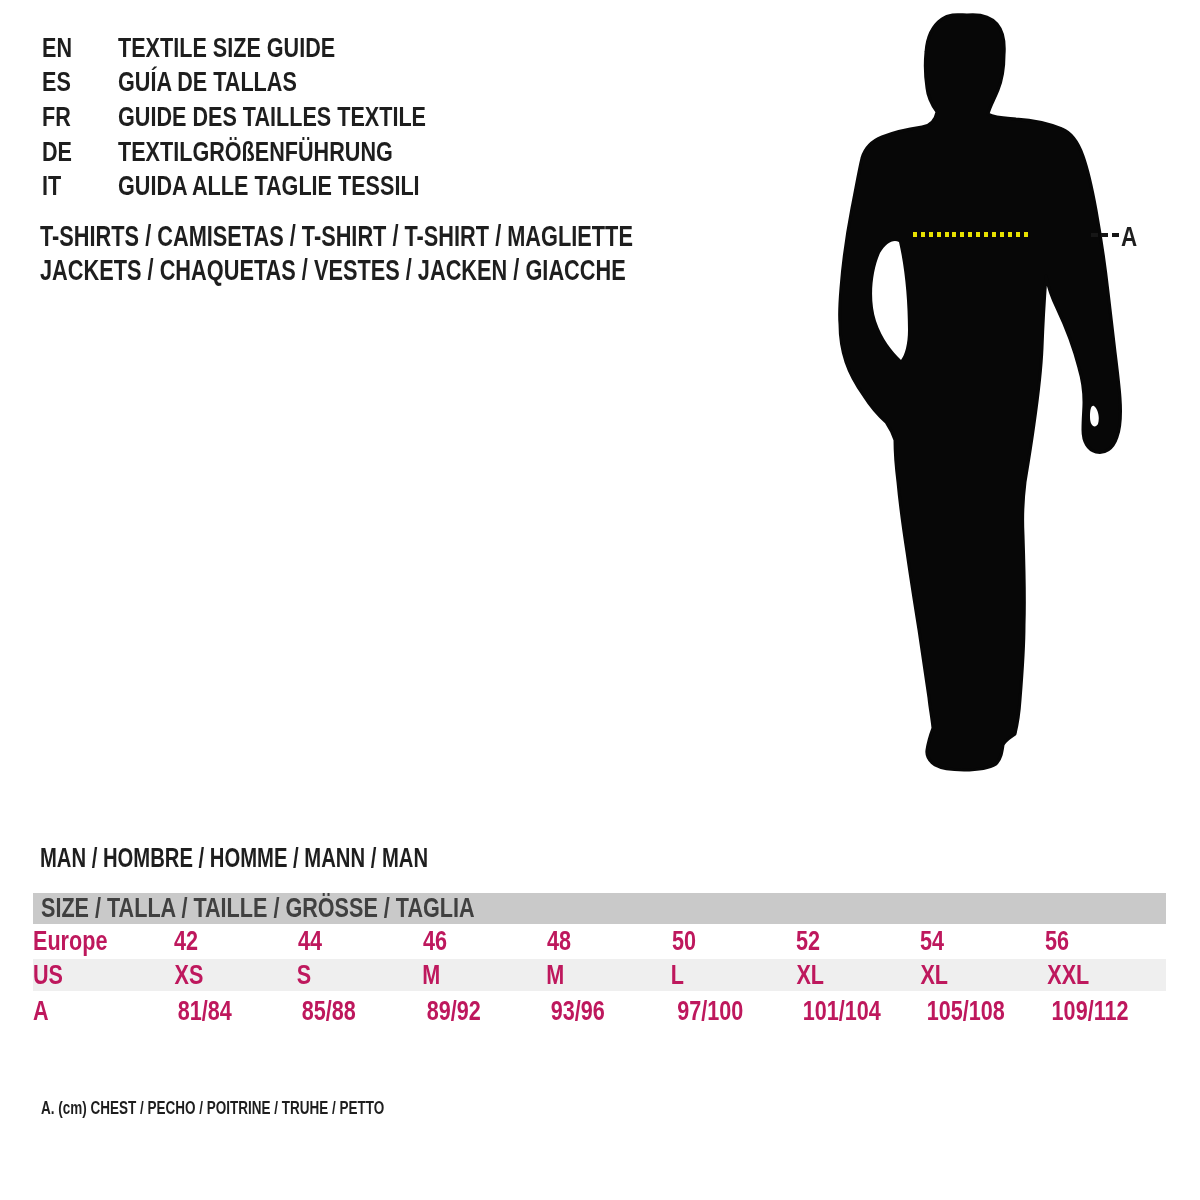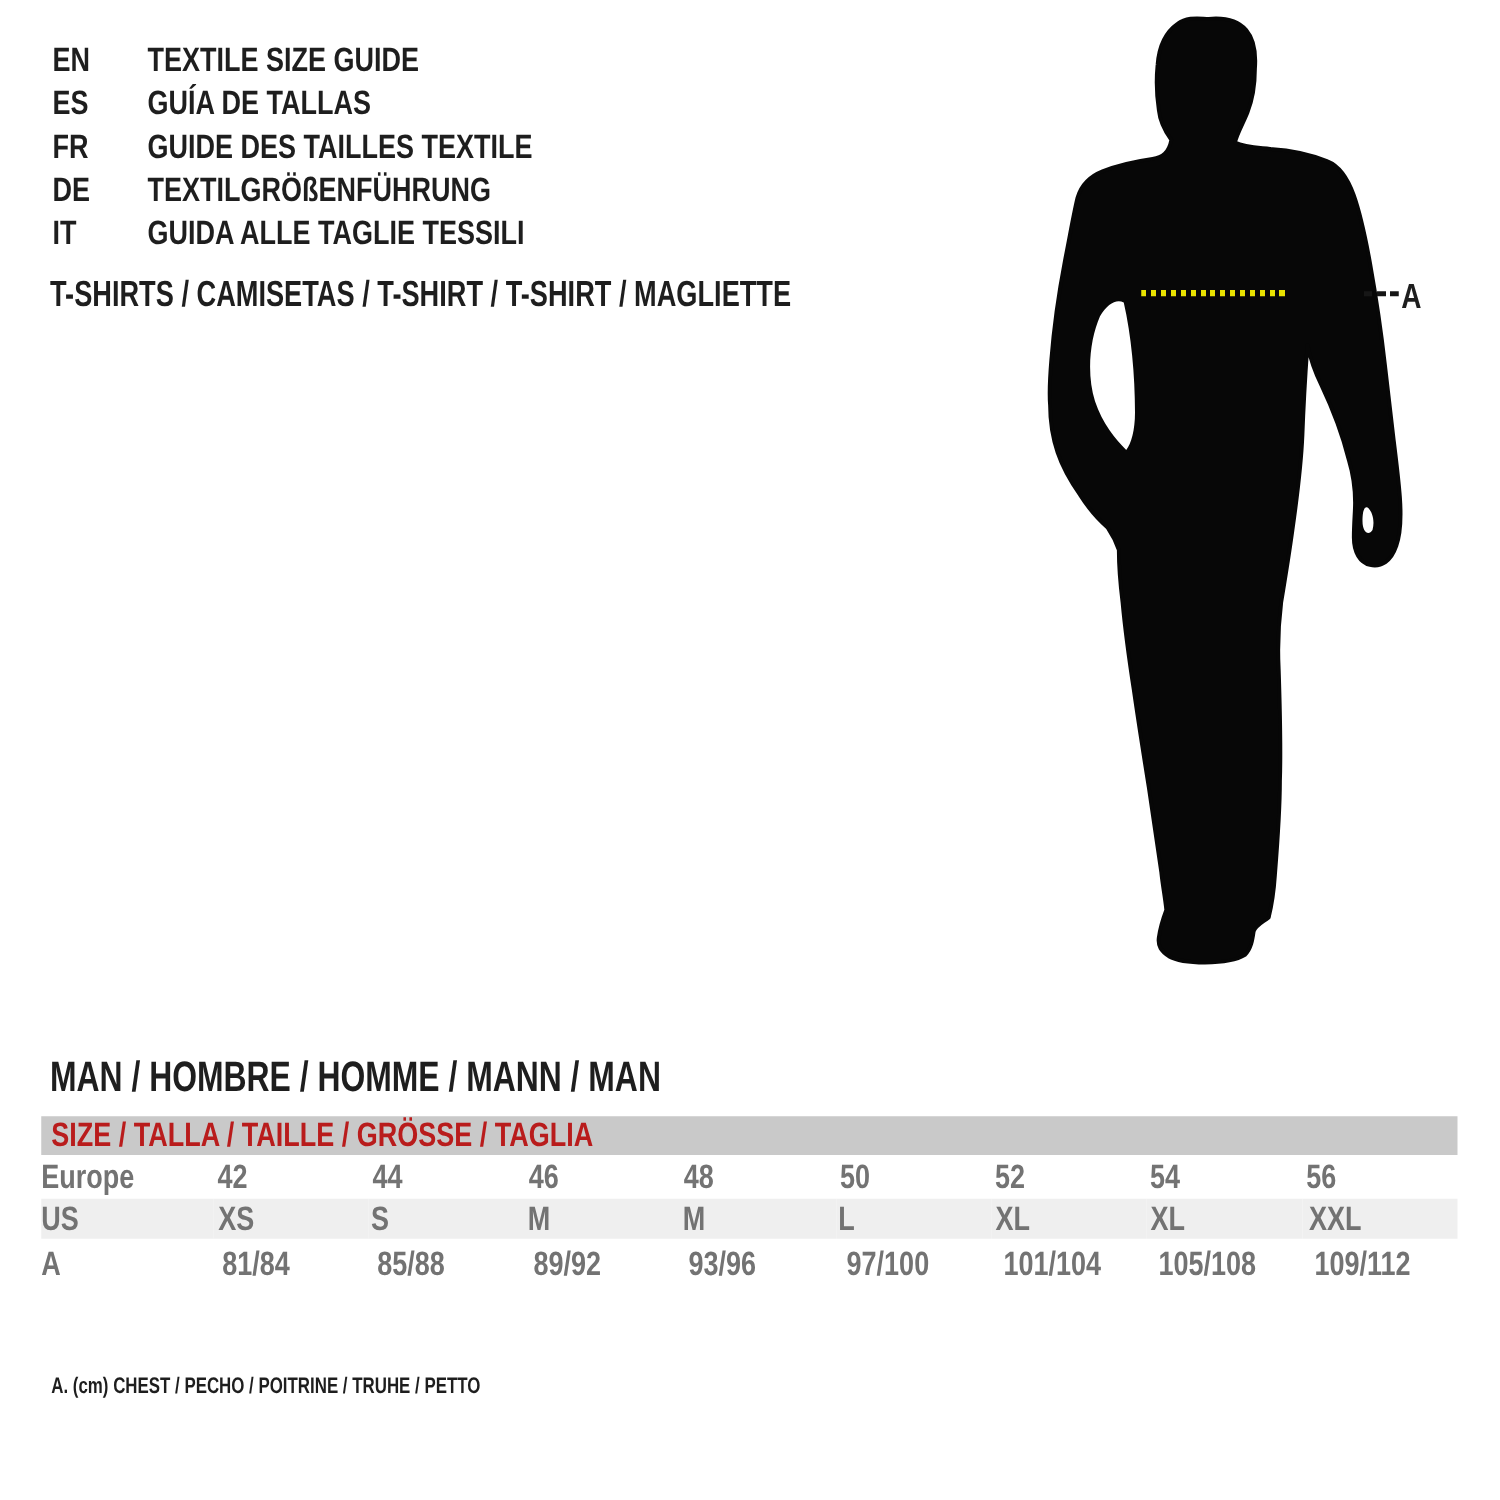--- a/index.html
+++ b/index.html
@@ -16,24 +16,24 @@
 
   
   .lang-row{display:flex;height:34.6px;align-items:center;font-size:27px}
   .lang-code{width:95px;flex:none}
 
   
   .cat-line{height:34px;line-height:34px;font-size:29px}
 
   
   table.size{border-collapse:collapse;table-layout:fixed;width:1133px}
-  table.size td{padding:0;vertical-align:middle;font-size:27px;color:#737373}
+  table.size td{padding:0;vertical-align:middle;font-size:27px;color:#be185d}
   td.lbl{text-align:left;padding-left:8px}
   td.val{text-align:left}
-  tr.hdr td{background:#c9c9c9;color:#b91c1c;padding-left:8px}
+  tr.hdr td{background:#c9c9c9;color:#404040;padding-left:8px}
   tr.hdr{height:28px}
   tr.r-europe{height:35px}
   tr.r-us{height:32px;background:#efefef}
   tr.r-num{height:26px;background:#efefef}
   tr.r-a{height:40px}
 
   
   .chest-dots{width:118px;height:5px;
     background:repeating-linear-gradient(90deg,#e8e200 0 4px,rgba(0,0,0,0) 4px 7.9px)}
   .leader-dashes{width:28px;height:4px;
@@ -61,20 +61,21 @@
     <span>TEXTILGRÖßENFÜHRUNG</span>
   </div>
   <div class="lang-row cond">
     <span class="lang-code">IT</span>
     <span>GUIDA ALLE TAGLIE TESSILI</span>
   </div>
 </div>
 
 <div class="abs" style="left:40px;top:219px">
   <div class="cat-line"><span class="cond tight">T-SHIRTS / CAMISETAS / T-SHIRT / T-SHIRT / MAGLIETTE</span></div>
+  <div class="cat-line"><span class="cond tight">JACKETS / CHAQUETAS / VESTES / JACKEN / GIACCHE</span></div>
 </div>
 
 <figure class="abs" style="left:820px;top:0;width:380px;height:800px;margin:0">
   <svg width="380" height="800" viewBox="0 0 380 800">
     <path fill="#070707" stroke="#070707" stroke-width="3" stroke-linejoin="round" d="
       M117,112
       C112,105 108,98 107,88 C105,75 105,62 106,52 C107,38 112,26 122,19
       C130,13 140,15 147,15 C158,14 170,16 177,24 C183,31 185,42 184,55
       C184,68 182,80 178,90 C174,100 170,106 168,114
       C176,118 186,118 196,119 C212,120 228,123 242,129 C252,133 258,142 263,156
@@ -98,21 +99,21 @@
       M274,406 C278,409 280,417 278,424 C275,429 270,426 270,417 C270,410 271,405 274,406 Z"></path>
   </svg>
 </figure>
 
 <div class="abs chest-dots" style="left:913px;top:232px"></div>
 <div class="abs leader-dashes" style="left:1091px;top:233px"></div>
 <div class="abs a-label" style="left:1121px;top:221px">
   <span class="cond">A</span>
 </div>
 
-<div class="abs" style="left:40px;top:843px;font-size:34px">
+<div class="abs" style="left:40px;top:843px;font-size:27px">
   <span class="cond tight">MAN / HOMBRE / HOMME / MANN / MAN</span>
 </div>
 
 <div class="abs" style="left:33px;top:893px">
   <table class="size">
     <colgroup>
       <col style="width:138px">
       <col>
         <col>
         <col>

